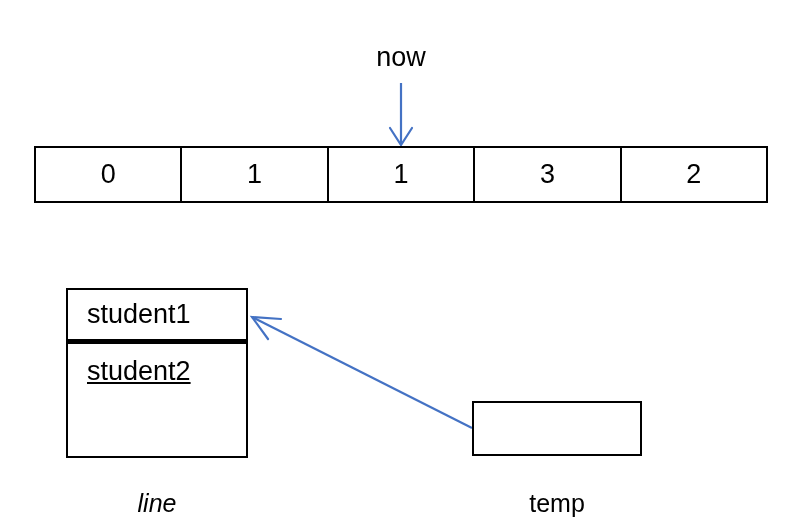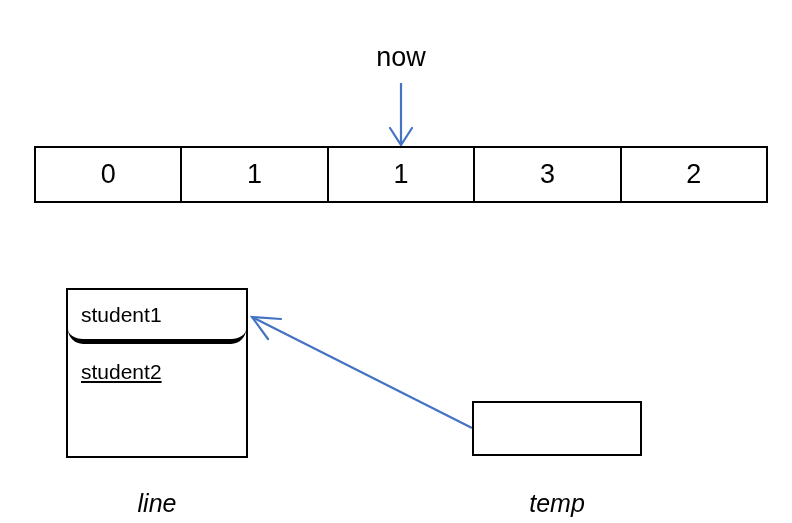--- a/index.html
+++ b/index.html
@@ -74,26 +74,25 @@
     height: 170px;
     box-sizing: border-box;
     border: 2px solid #000000;
     background: #ffffff;
   }
   .line-cell {
     box-sizing: border-box;
     height: 56px;
     display: flex;
     align-items: center;
-    padding-left: 13px;
-    font-size: 21px;
+    padding-left: 19px;
+    font-size: 27px;
     line-height: 1;
     border-bottom: 2px solid #000000;
     background: #ffffff;
-    border-radius: 15px;
   }
   .line-cell.thick-sep {
     height: 54px;
     border-bottom: 5px solid #000000;
   }
   .line-cell.last {
     height: 54px;
     border-bottom: none;
     text-decoration: underline;
   }
@@ -120,21 +119,20 @@
   #line-caption {
     left: 67px;
     top: 461px;
     width: 180px;
     font-style: italic;
   }
   #temp-caption {
     left: 472px;
     top: 461px;
     width: 170px;
-    font-style: italic;
   }
 </style>
 </head>
 <body>
 
 <div id="canvas">
 
   <div id="now-label">now</div>
 
   <svg class="layer" viewBox="0 0 792 523" xmlns="http://www.w3.org/2000/svg">

